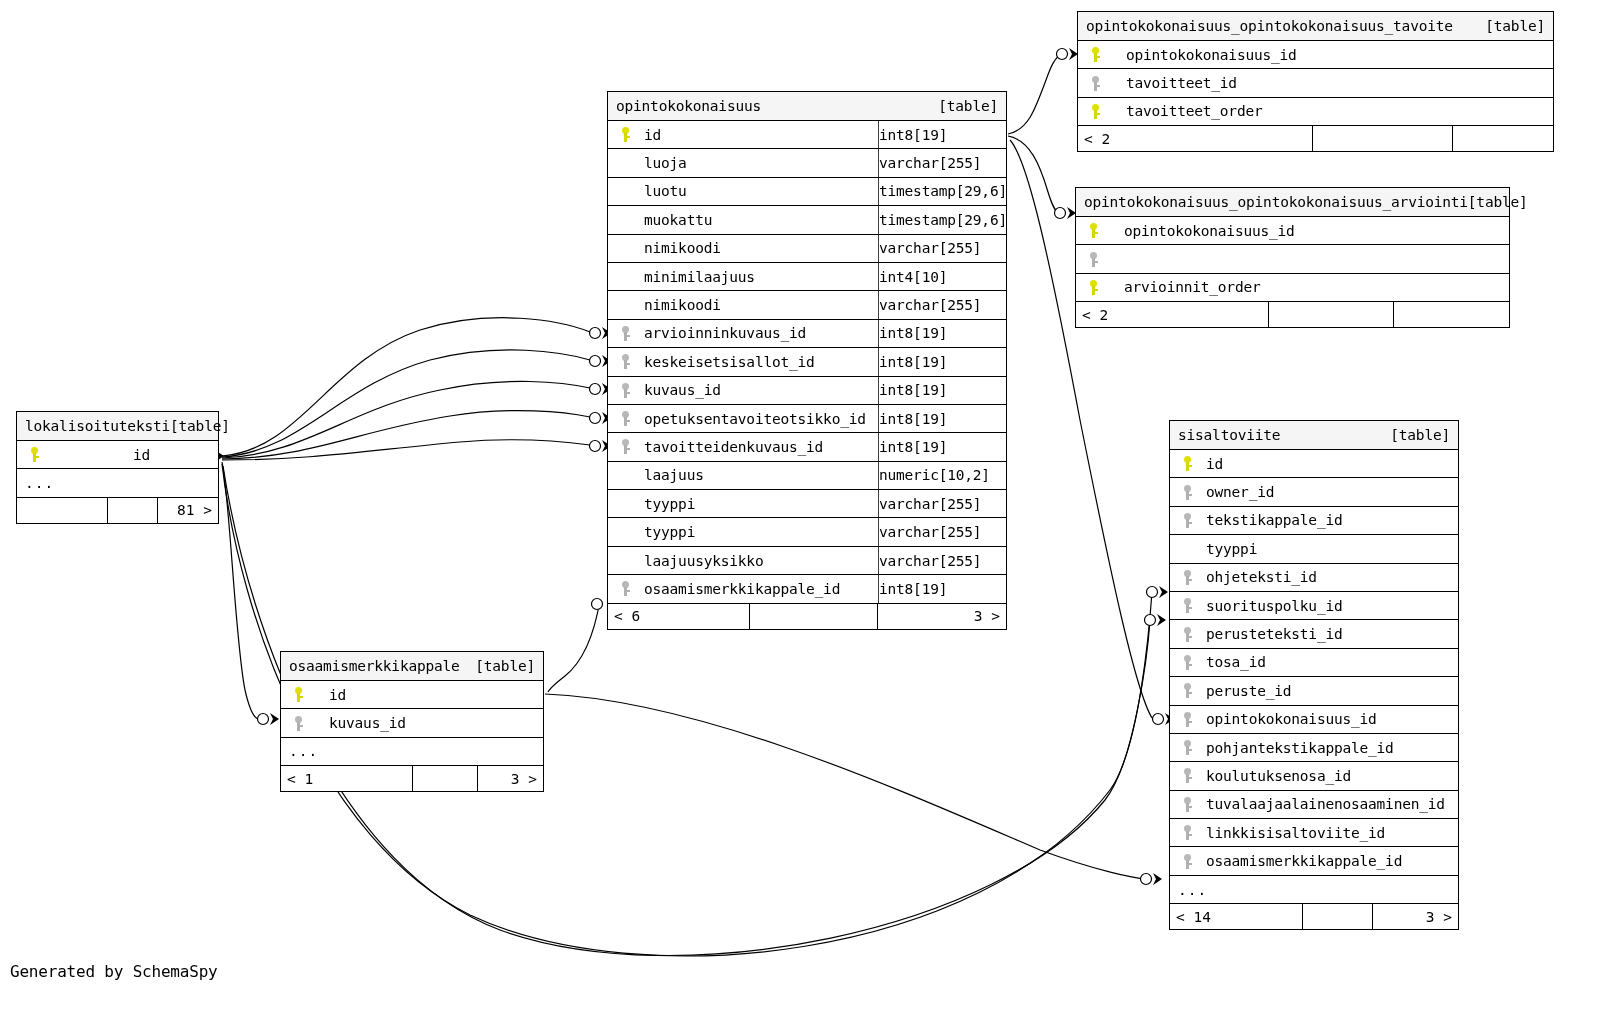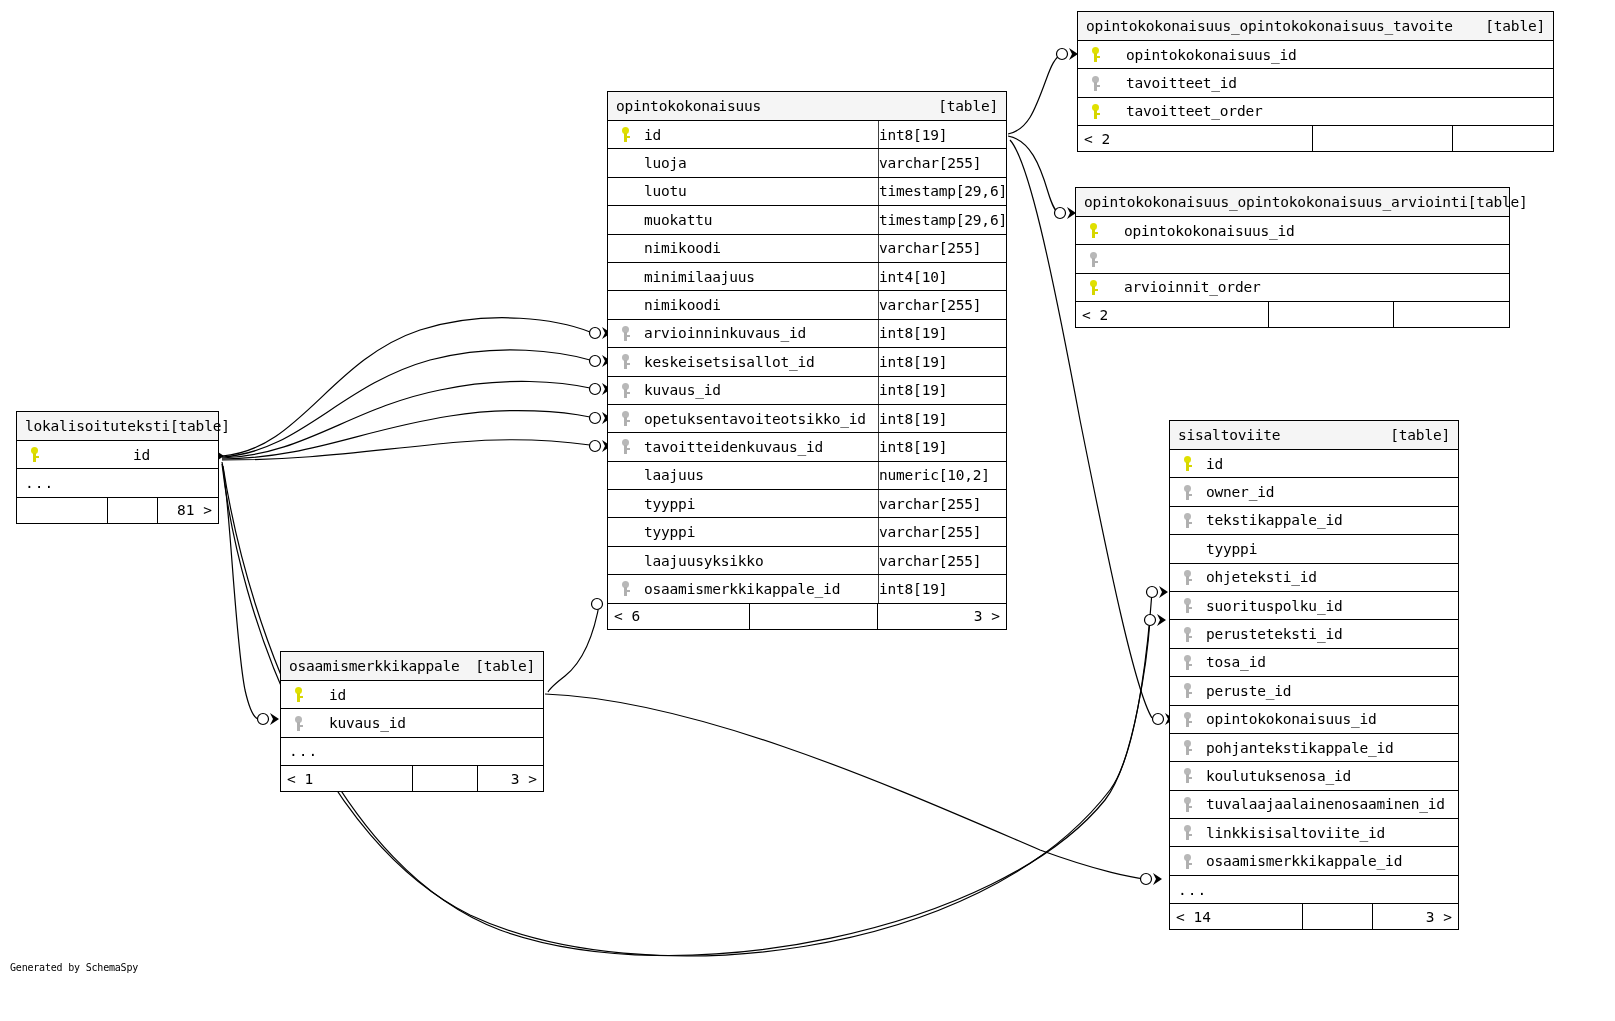--- a/index.html
+++ b/index.html
@@ -141,21 +141,21 @@
     left: 5px; top: 9px;
   }
   .k-pk i { background: #d6d600; }
   .k-pk .head { background: #e0e000; }
   .k-fk i { background: #b0b0b0; }
   .k-fk .head { background: #b8b8b8; }
   .credit {
     position: absolute;
     left: 10px;
     top: 962px;
-    font-size: 10px;
+    font-size: 16px;
     color: #000000;
     letter-spacing: -0.2px;
     z-index: 3;
   }
 </style>
 </head>
 <body>
 
 <div id="canvas">
 

